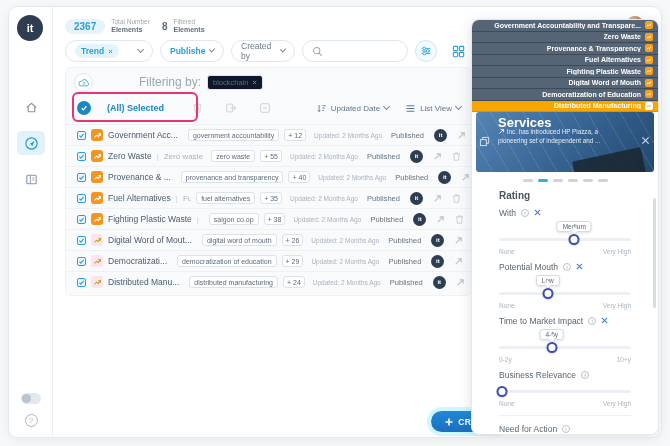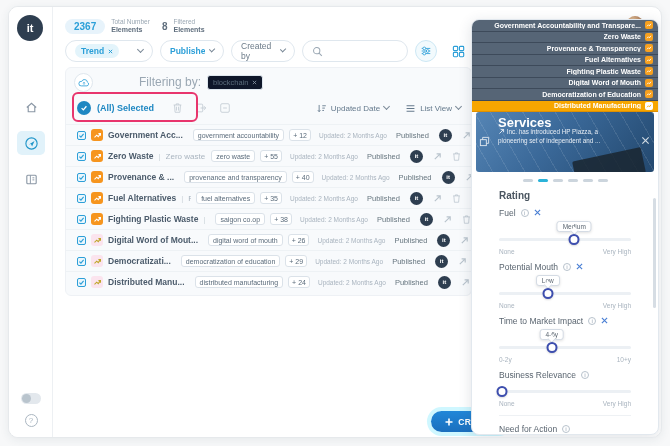--- a/index.html
+++ b/index.html
@@ -47,36 +47,36 @@
 
   
   .panel{position:absolute;left:12px;top:60px;width:407px;height:229px;background:#f8fafc;
     border:1px solid #eef1f5;border-radius:6px;}
   .filterrow{display:flex;align-items:center;gap:6px;padding:5px 10px 3px 8px;height:26px;}
   .aicirc{width:19px;height:19px;border-radius:50%;border:1px solid #dfe7ee;background:#fff;
     display:flex;align-items:center;justify-content:center;}
   .fby{font-size:12px;color:#9aa7b3;margin-left:40px;}
   .ftag{border:1px solid #dfe7ee;background:#0f172a;border-radius:3px;font-size:7.5px;color:#5a6b7b;
     padding:2px 5px;display:flex;align-items:center;gap:4px;}
-  .toolbar{display:flex;align-items:center;gap:6px;height:28px;padding:0 10px 0 11px;position:relative;}
+  .toolbar{display:flex;align-items:center;gap:16px;height:28px;padding:0 10px 0 11px;position:relative;}
   .selcirc{width:14px;height:14px;border-radius:50%;background:#1e87c2;display:flex;align-items:center;justify-content:center;}
   .sellabel{font-size:9px;font-weight:bold;color:#1e87c2;margin-right:6px;}
   .tbicon{color:#c3ccd4;display:flex;align-items:center;margin-left:6px;}
   .tb-right{margin-left:auto;display:flex;align-items:center;gap:16px;font-size:8px;color:#64798c;}
   .tb-right .grp{display:flex;align-items:center;gap:4px;}
   .annot{position:absolute;left:6px;top:-2px;width:126px;height:30px;border:2.5px solid #e8356d;
     border-radius:6px;pointer-events:none;z-index:6;}
   .rows{padding:2px 0 0 0;}
   .row{display:flex;align-items:center;height:21px;padding:0 10px 0 11px;border-top:1px solid #eef2f5;gap:5px;}
   .cb{width:9px;height:9px;border:1px solid #2d9fd8;border-radius:2px;background:#eaf6fc;
     display:flex;align-items:center;justify-content:center;flex:none;}
   .ticon{width:12px;height:12px;border-radius:3px;background:#f6951e;display:flex;align-items:center;
     justify-content:center;flex:none;}
   .ticon.yellow{background:#fbe4ee;}
-  .rtitle{font-size:8.5px;font-weight:bold;color:#4b5b6b;white-space:nowrap;flex:none;}
+  .rtitle{font-size:8.5px;font-weight:normal;color:#4b5b6b;white-space:nowrap;flex:none;}
   .rsep{font-size:8px;color:#ccd4da;flex:none;}
   .rdesc{font-size:8px;color:#a9b4bf;white-space:nowrap;overflow:hidden;flex:1;}
   .tag{border:1px solid #dbe2e9;background:#fff;border-radius:3px;font-size:7px;color:#5a6b7b;
     padding:1.5px 4px;white-space:nowrap;flex:none;}
   .count{border:1px solid #dbe2e9;background:#fff;border-radius:3px;font-size:7px;color:#5a6b7b;
     padding:1.5px 3px;flex:none;}
   .upd{font-size:6.5px;color:#a9b4bf;width:72px;flex:none;margin-left:3px;white-space:nowrap;}
   .pub{font-size:7.5px;color:#66commandes7b88;color:#66757f;width:38px;flex:none;}
   .rava{width:13px;height:13px;border-radius:50%;background:#2e3e50;color:#fff;font-size:6px;font-weight:bold;
     display:flex;align-items:center;justify-content:center;flex:none;}
@@ -685,21 +685,21 @@
       <span class="dot"></span>
       <span class="dot"></span>
       <span class="dot"></span>
     </div>
 
     <div class="rating">
       <div class="rtitle2">Rating</div>
 
       <div class="sgroup">
         <div class="slabel">
-          <span>Fuel</span>
+          <span>With</span>
           <span class="iicon">i</span>
           <span class="xclear">
               <svg width="7" height="7" viewBox="0 0 8 8">
                 <path d="M1 1 L7 7 M7 1 L1 7" stroke="#4a7fd4" stroke-width="1.3"></path>
               </svg>
             </span>
         </div>
         <div class="strack">
           <div class="bar"></div>
           <div class="tip" style="left: 57%;">Medium</div>

